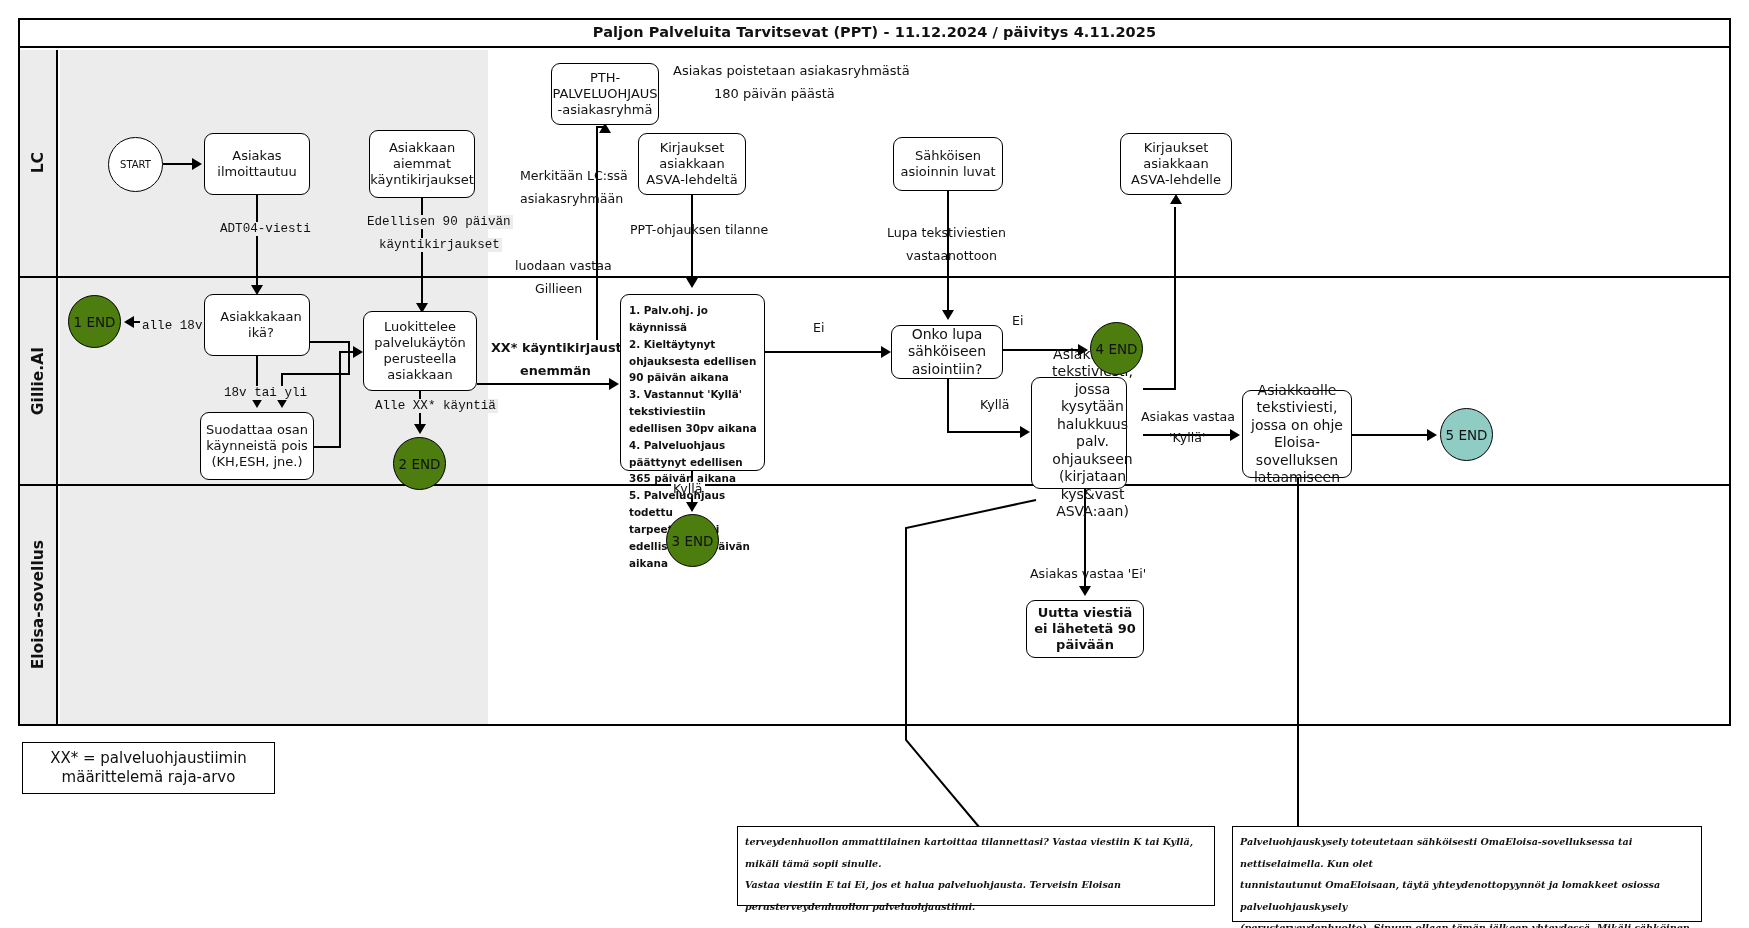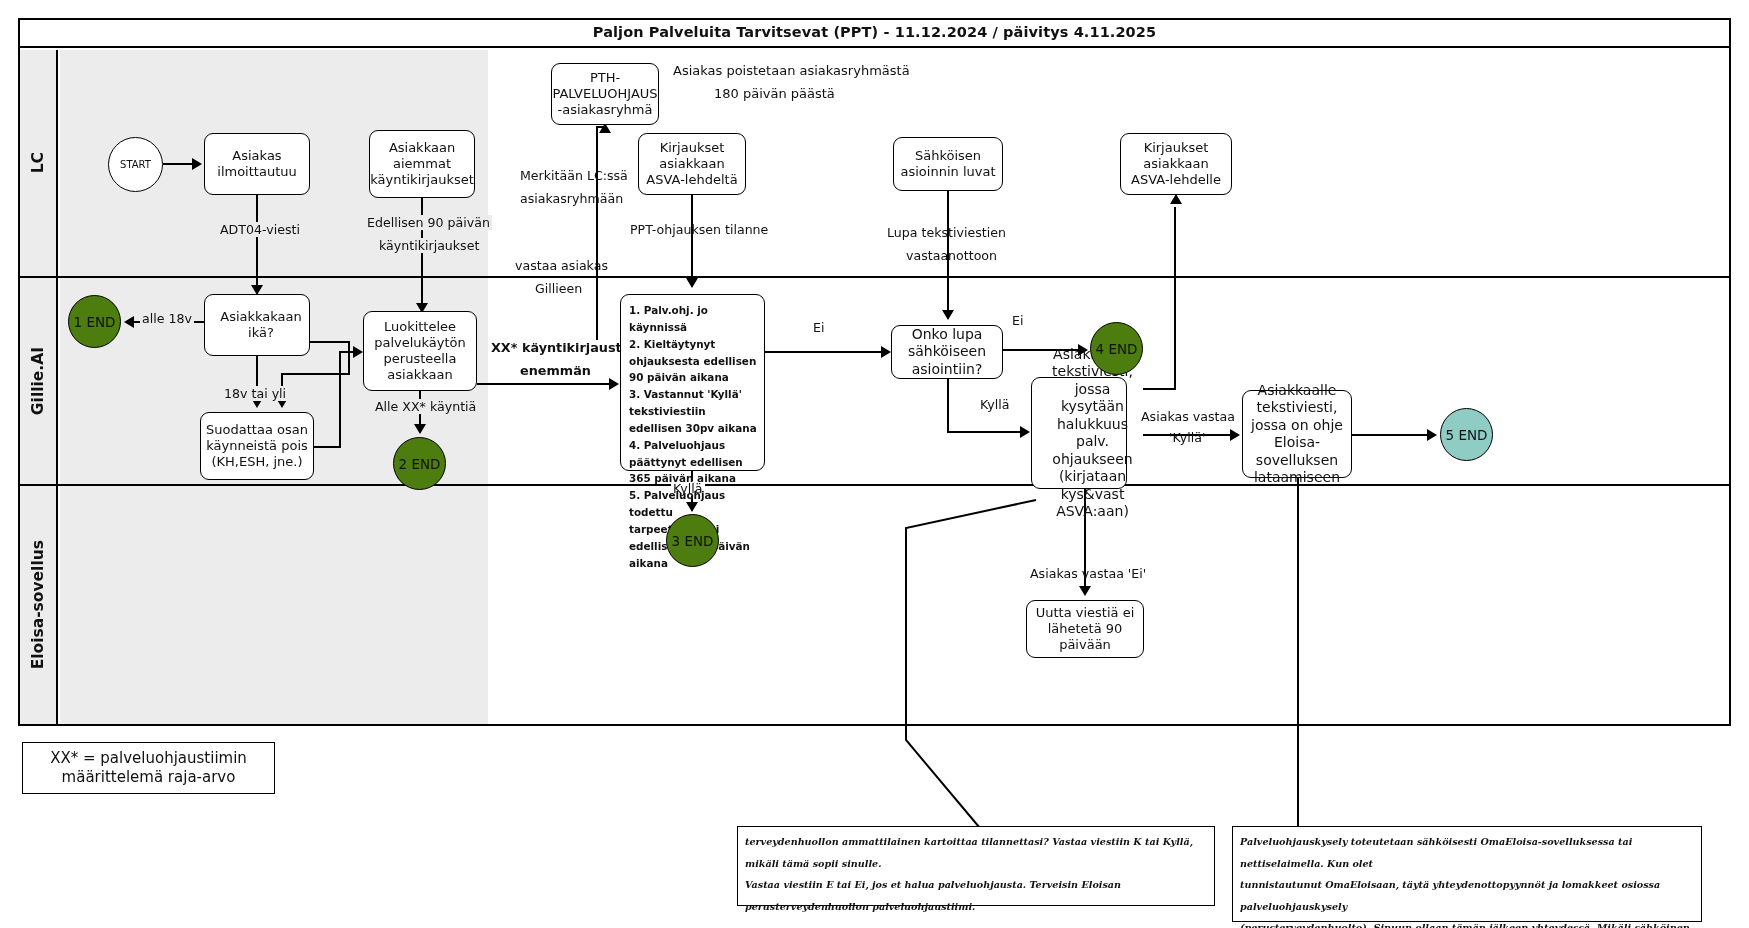--- a/index.html
+++ b/index.html
@@ -106,21 +106,21 @@
 
   
   .elabel {
     position: absolute;
     font-size: 12.6px; color: #111;
     background: #fff;
     padding: 0 2px;
     white-space: nowrap;
     z-index: 4;
   }
-  .elabel.onshade { background: #ececec; }
+  .elabel.onshade { background: #ececec; font-family: Liberation Mono, monospace; }
   .elabel.plain { background: transparent; }
   .elabel.b { font-weight: bold; }
 
   
   .legend {
     position: absolute;
     left: 22px; top: 742px;
     width: 253px; height: 52px;
     border: 1.6px solid #000;
     background: #fff;
@@ -247,39 +247,39 @@
   </div>
 
   <div class="node small" style="left:1242px; top:390px; width:110px; height:88px;">
     <span>Asiakkaalle tekstiviesti, jossa on ohje Eloisa-sovelluksen lataamiseen</span>
   </div>
 
   <div class="circle end end5" style="left:1440px; top:408px; width:53px; height:53px;">
     <span>5 END</span>
   </div>
 
-  <div class="node" style="left:1026px; top:600px; width:118px; height:58px;">
+  <div class="node" style="left:1026px; top:600px; width:118px; height:58px;font-weight:bold;">
     <span>Uutta viestiä ei lähetetä 90 päivään</span>
   </div>
 
   <div class="ln lh" style="left:163px; top:163px; width:30px;"></div>
   <div class="arw right" style="left:192px; top:158px;"></div>
 
   <div class="ln lv" style="left:256px; top:195px; width:2px; height:96px;"></div>
   <div class="arw down" style="left:251px; top:285px;"></div>
   <div class="elabel onshade" style="left:218px; top:222px;">ADT04-viesti</div>
 
   <div class="ln lv" style="left:421px; top:198px; width:2px; height:113px;"></div>
   <div class="elabel onshade" style="left:365px; top:215px;">Edellisen 90 päivän</div>
   <div class="elabel onshade" style="left:377px; top:238px;">käyntikirjaukset</div>
   <div class="arw down" style="left:416px; top:303px;"></div>
 
   <div class="ln lh" style="left:133px; top:321px; width:71px;"></div>
   <div class="arw left" style="left:124px; top:316px;"></div>
-  <div class="elabel onshade" style="left:140px; top:311px;">alle 18v</div>
+  <div class="elabel onshade" style="left:140px; top:319px;">alle 18v</div>
 
   <div class="ln lv" style="left:256px; top:356px; width:2px; height:48px;"></div>
   <div class="arw down" style="left:251px; top:398px;"></div>
   <div class="elabel onshade" style="left:222px; top:386px;">18v tai yli</div>
 
   <div class="ln lh" style="left:310px; top:341px; width:40px;"></div>
   <div class="ln lv" style="left:348px; top:341px; width:2px; height:34px;"></div>
   <div class="ln lh" style="left:281px; top:373px; width:69px;"></div>
   <div class="ln lv" style="left:281px; top:373px; width:2px; height:31px;"></div>
   <div class="arw down" style="left:276px; top:398px;"></div>
@@ -296,21 +296,21 @@
   <div class="ln lh" style="left:477px; top:383px; width:133px;"></div>
   <div class="arw right" style="left:609px; top:378px;"></div>
   <div class="elabel b" style="left:489px; top:340px; font-size:12.8px;">XX* käyntikirjausta tai</div>
   <div class="elabel b" style="left:518px; top:363px; font-size:12.8px;">enemmän</div>
 
   <div class="ln lv" style="left:596px; top:126px; width:2px; height:229px;"></div>
   <div class="ln lh" style="left:596px; top:126px; width:9px;"></div>
   <div class="arw up" style="left:599px; top:123px;"></div>
   <div class="elabel plain" style="left:518px; top:168px;">Merkitään LC:ssä</div>
   <div class="elabel plain" style="left:518px; top:191px;">asiakasryhmään</div>
-  <div class="elabel plain" style="left:513px; top:258px;">vastaa asiakas</div>
+  <div class="elabel plain" style="left:513px; top:258px;">luodaan vastaa</div>
   <div class="elabel plain" style="left:533px; top:281px;">Gillieen</div>
 
   <div class="ln lv" style="left:691px; top:195px; width:2px; height:86px;"></div>
   <div class="arw down" style="left:686px; top:278px;"></div>
   <div class="elabel plain" style="left:628px; top:222px;">PPT-ohjauksen tilanne</div>
 
   <div class="ln lv" style="left:691px; top:471px; width:2px; height:34px;"></div>
   <div class="arw down" style="left:686px; top:502px;"></div>
   <div class="elabel" style="left:671px; top:481px;">Kyllä</div>
 

